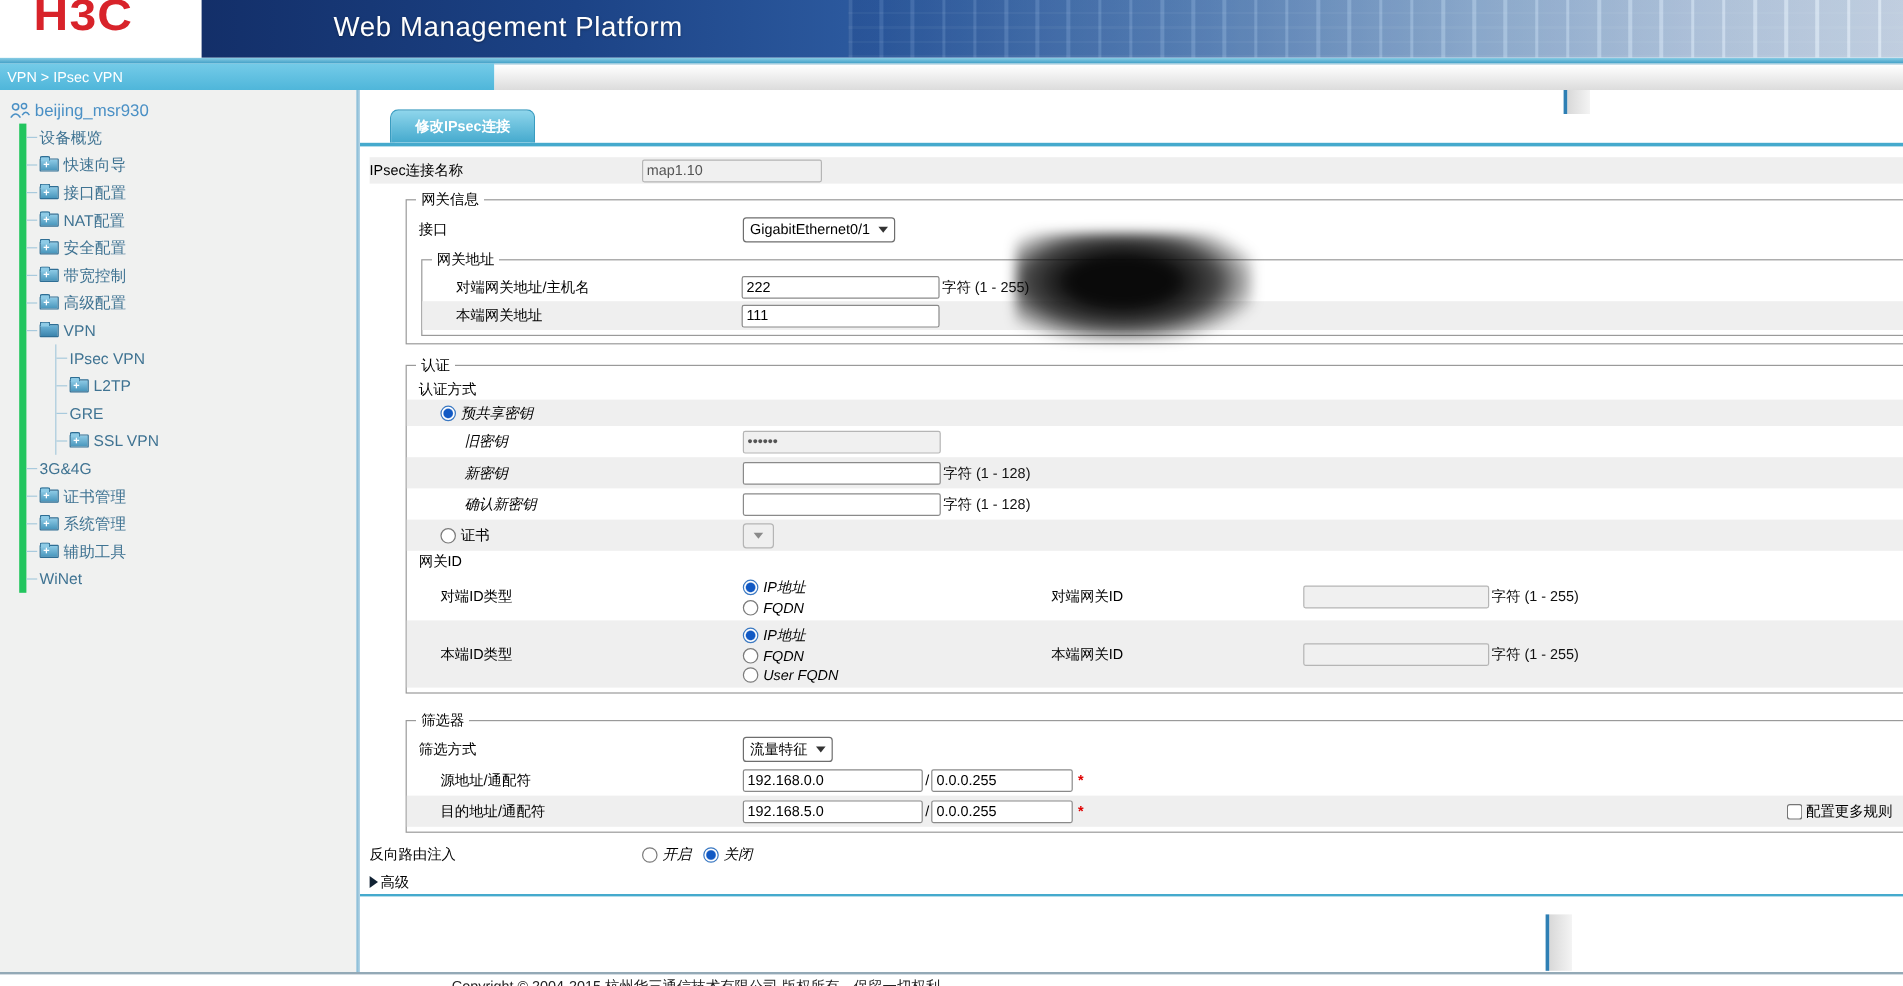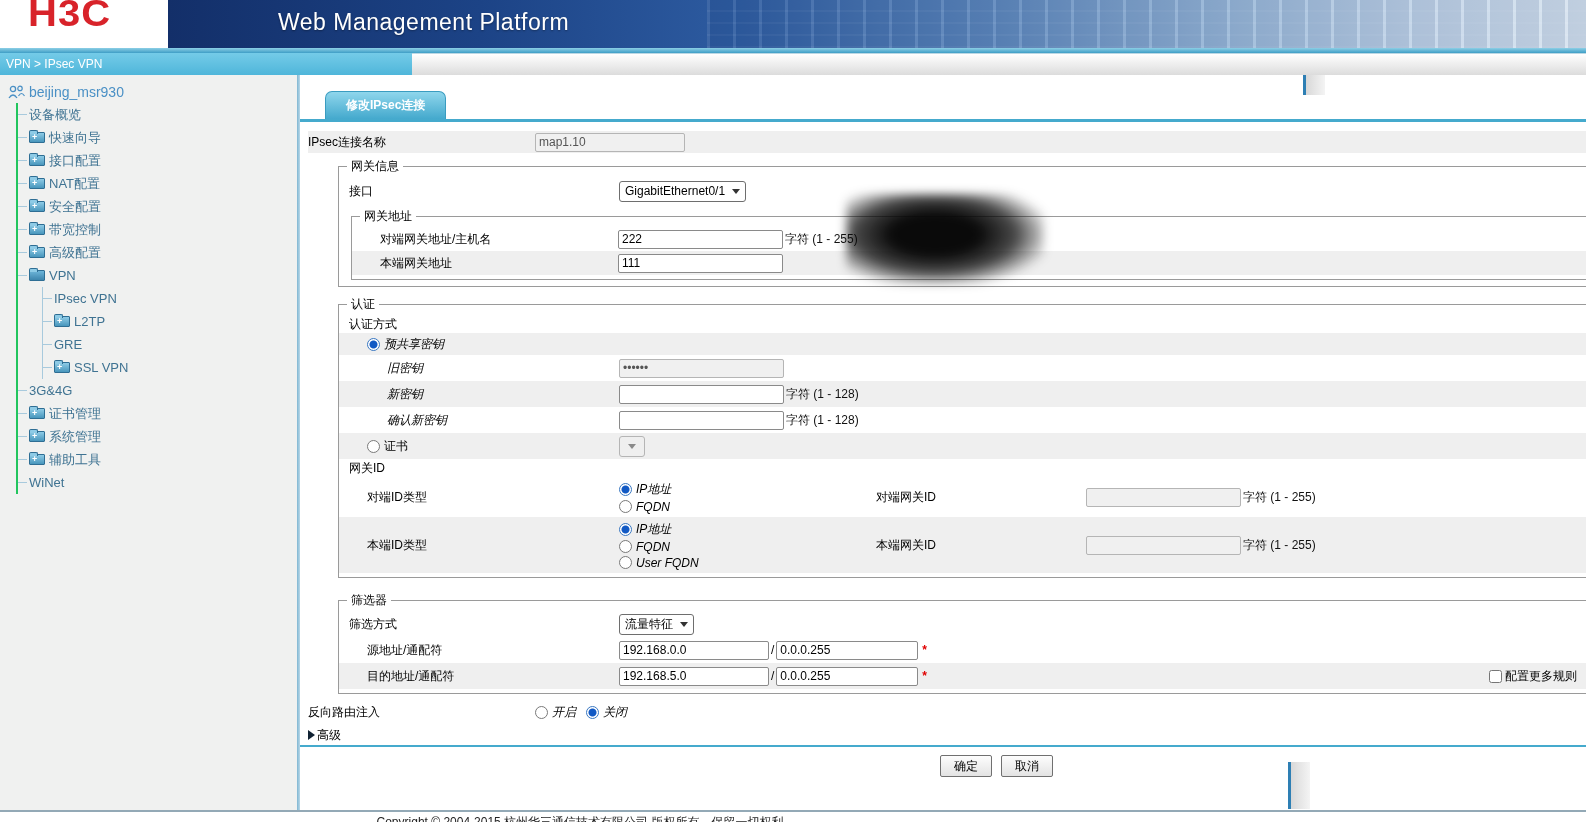--- a/index.html
+++ b/index.html
@@ -25,21 +25,21 @@
   
   .content { display:flex; height:735px;border-radius:26px; }
   .sidebar { width:297px; background:#f0f1f0; padding:6px 0 0 8px; overflow:hidden; }
   .v-divider { width:3px; background:linear-gradient(90deg,#7fb6d2,#b9d8e8); }
   .main { flex:1; background:#fff; position:relative; overflow:hidden; padding-top:16px; }
 
   
   .tree { font-size:13px; color:#3f7392; }
   .tree-root { display:flex; align-items:center; height:22px; color:#4a90c5; font-size:14px; cursor:pointer; }
   .tree-root svg { margin-right:4px; }
-  .kids { margin-left:8px; border-left:2px solid #22c55e; }
+  .kids { margin-left:8px; border-left:6px solid #22c55e; }
   .kids2 { margin-left:24px; border-left:1px solid #a8cadd; }
   .titem { display:flex; align-items:center; height:23px; position:relative; padding-left:11px; cursor:pointer; white-space:nowrap; }
   .titem::before { content:''; position:absolute; left:0; top:11px; width:9px; height:1px; background:#a8cadd; }
   .ficon { width:16px; height:11px; background:linear-gradient(#8ecbe6,#4896bc); border:1px solid #2e6e94; border-radius:1px; position:relative; margin-right:4px; flex:0 0 auto; }
   .ficon::before { content:''; position:absolute; top:-3px; left:-1px; width:7px; height:3px; background:#8ecbe6; border:1px solid #2e6e94; border-bottom:none; border-radius:2px 2px 0 0; }
   .ficon.plus::after { content:'+'; position:absolute; left:2px; top:-1px; color:#fff; font-size:9px; font-weight:bold; line-height:11px; }
   .ficon.open { background:linear-gradient(#6db5d9,#3d85ad); }
 
   
   .tab { display:inline-block; margin-left:25px; padding:5px 20px 5px 20px; border-radius:7px 7px 0 0; background:linear-gradient(#8fd6ec,#44a9cd); color:#fff; font-weight:bold; font-size:12px; border:1px solid #3a9cc0; border-bottom:none; cursor:default; }
@@ -54,21 +54,21 @@
   fieldset { border:1px solid #9a9a9a; margin:5px 0 0 30px; width:1290px; padding:2px 0 4px 0; }
   legend { font-size:12px; margin-left:8px; padding:0 4px; }
   fieldset .lbl { width:280px; }
   fieldset fieldset { margin:3px 0 2px 12px; width:1256px; }
   fieldset fieldset .lbl { width:266px; }
   .ind1 { padding-left:10px; }
   .ind2 { padding-left:28px; }
   .ind3 { padding-left:48px;font-style:italic; }
   input[type=text], input[type=password] { height:19px; border:1px solid #8a8a8a; border-radius:2px; font-size:12px; font-family:"Liberation Sans",sans-serif; padding:0 3px; background:#fff; }
   input:disabled, .disabled-input { background:#f0f0f0 !important; border-color:#b5b5b5 !important; color:#555; }
-  .w150 { width:150px; } .w165 { width:165px; } .w155 { width:155px; } .w142 { width:142px; }
+  .w150 { width:150px; } .w165 { width:165px; } .w155 { width:155px; } .w142 { width:118px; }
   .hint { margin-left:2px; color:#111; }
   .sel { display:inline-flex; align-items:center; justify-content:space-between; border:1px solid #6e6e6e; border-radius:3px; background:#fff; height:21px; padding:0 5px; font-size:12px; cursor:pointer; }
   .sel-arrow { width:0; height:0; border-left:4px solid transparent; border-right:4px solid transparent; border-top:5px solid #333; margin-left:7px; }
   .sel.mini { width:26px; background:#efefef; border-color:#b5b5b5; cursor:default; }
   .radio { width:13px; height:13px; border:1px solid #7a7a7a; border-radius:50%; background:#fff; display:inline-block; margin-right:4px; flex:0 0 auto; cursor:pointer; }
   .radio.checked { border-color:#3a78c2; background:radial-gradient(circle at 50% 50%, #1159c4 0 3.5px, #fff 4.5px); }
   .ropt { display:flex; align-items:center; margin-right:10px;font-style:italic; }
   .rstack { display:flex; flex-direction:column; justify-content:center; gap:2px; }
   .idcol { width:257px; }
   .idlbl { width:210px; }
@@ -355,24 +355,20 @@
           </span>
       </div>
 
       <div class="adv-row">
         <span class="tri-right"></span>
         <span>高级</span>
       </div>
     </div>
     <div class="adv-line"></div>
     <div class="form">
-      <div class="btn-row">
-        <button class="btn">确定</button>
-        <button class="btn">取消</button>
-      </div>
     </div>
   </div>
 </div>
 
 <div class="footer">
   <div class="footer-text">Copyright © 2004-2015 杭州华三通信技术有限公司 版权所有，保留一切权利</div>
 </div>
 
 <div class="blur-blob"></div>
 

